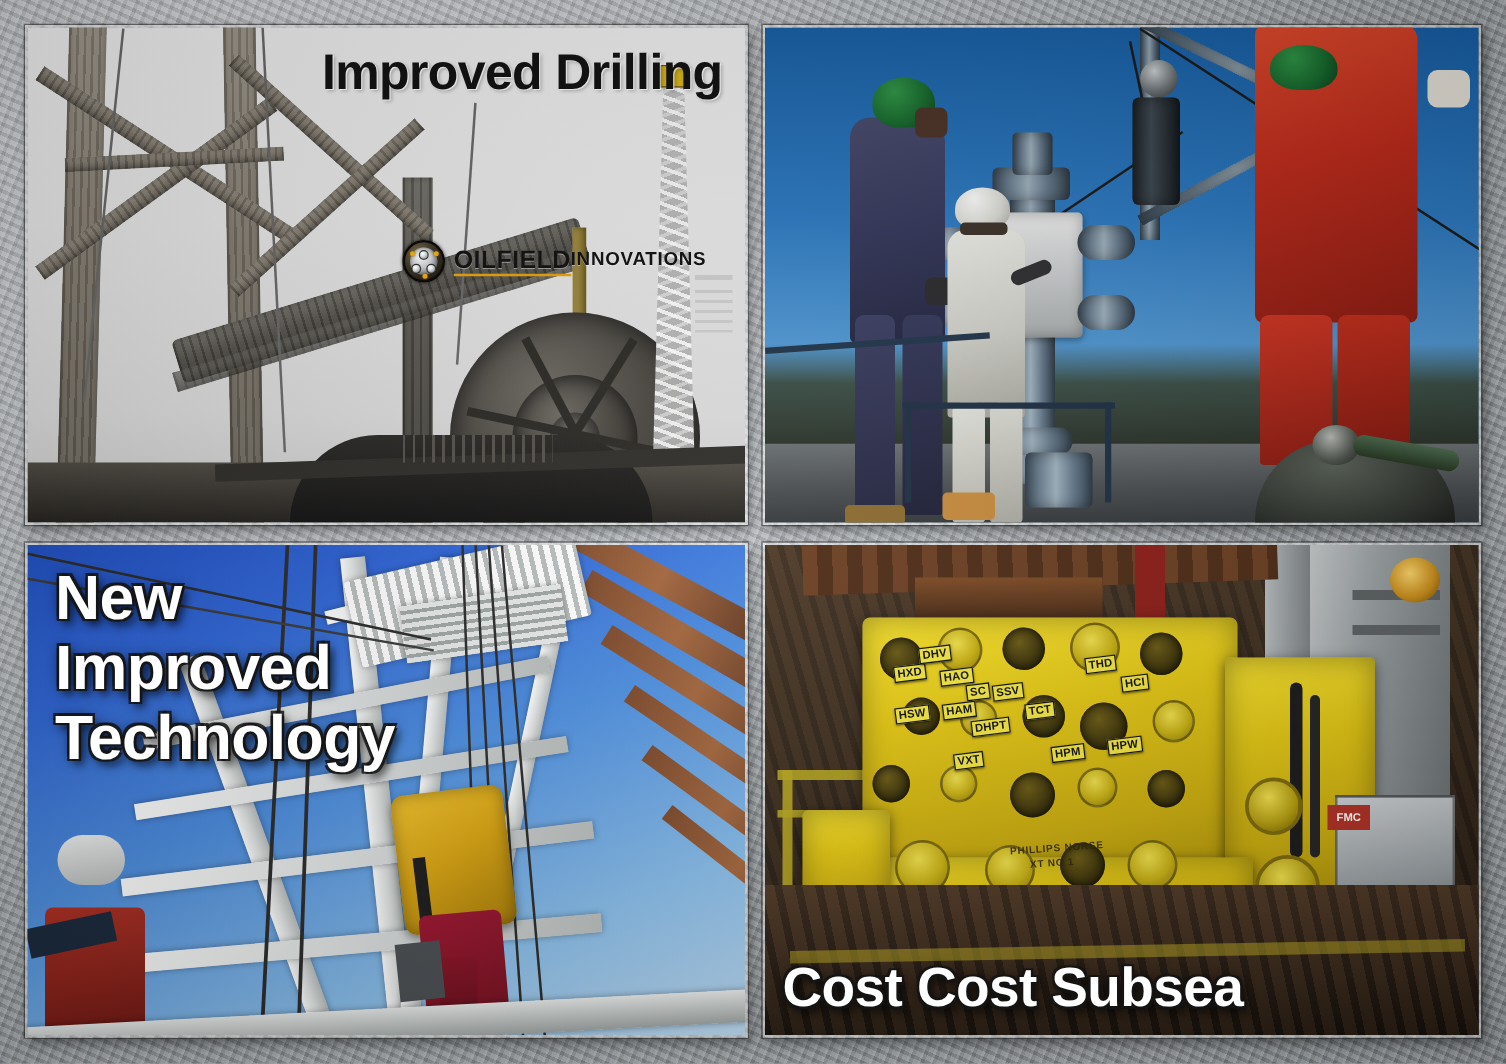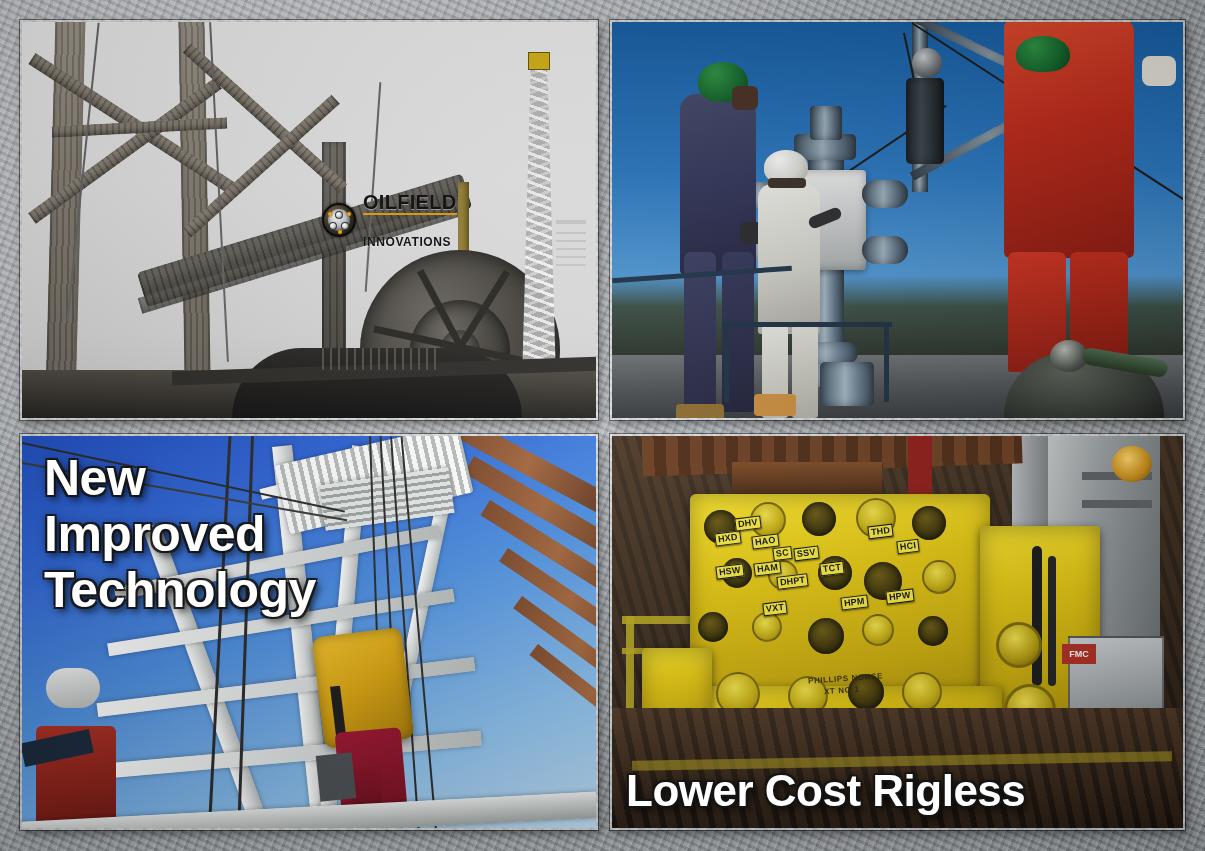--- a/index.html
+++ b/index.html
@@ -231,26 +231,26 @@
   .logo-mark .node.n2 { left:5px;  top:17px; }
   .logo-mark .node.n3 { left:17px; top:17px; }
   .logo-mark .dot {
     position:absolute; width:4px; height:4px; border-radius:50%;
     background:#e0a414; box-shadow:0 0 2px #7a5505;
   }
   .logo-mark .dot.d1 { left:4px;  top:7px; }
   .logo-mark .dot.d2 { left:23px; top:7px; }
   .logo-mark .dot.d3 { left:14px; top:25px; }
 
-  .logo-type { display:flex; flex-direction:column; line-height:1;gap:19px; }
+  .logo-type { display:flex; flex-direction:row; line-height:1; }
   .logo-top {
     font-size:20px; font-weight:bold; letter-spacing:.3px;
     border-bottom:2px solid #d99a10; padding-bottom:1px;
   }
-  .logo-bot { font-size:12px; font-weight:bold; letter-spacing:.6px; margin-top:2px; }
+  .logo-bot { font-size:15px; font-weight:bold; letter-spacing:.6px; margin-top:2px; }
 
   .logo.theme-dark .logo-top { color:#141414; text-shadow:0 1px 0 rgba(255,255,255,.4); }
   .logo.theme-dark .logo-bot { color:#141414; text-shadow:0 1px 0 rgba(255,255,255,.4); }
 
   #logo-improved-drilling { left:300px; top:170px; }
 </style>
 </head>
 <body>
 
 <div id="collage">
@@ -289,20 +289,21 @@
       <div style="position:absolute;left:506px;top:30px;width:22px;height:18px;background:#d9b718;border:1px solid #6a5a0c;"></div>
       <div style="position:absolute;left:534px;top:198px;width:30px;height:4px;background:#cfcfcf;"></div>
       <div style="position:absolute;left:534px;top:210px;width:30px;height:34px;background:repeating-linear-gradient(0deg,#cfcfcf 0 2px,transparent 2px 8px);"></div>
 
       <div style="position:absolute;left:0;bottom:0;width:100%;height:48px;background:linear-gradient(180deg,#4e4a43,#23211d);"></div>
       <div style="position:absolute;left:210px;bottom:0;width:290px;height:70px;border-radius:140px 140px 0 0;background:linear-gradient(180deg,#2b2926,#111);"></div>
       <div style="position:absolute;left:150px;bottom:40px;width:430px;height:14px;background:#2f2d29;transform:rotate(-2deg);"></div>
 
       <div style="position:absolute;left:300px;bottom:48px;width:120px;height:22px;background:repeating-linear-gradient(90deg,#55524c 0 2px,transparent 2px 8px);"></div>
     </div>
+    <div class="headline black" id="headline-improved-drilling">Improved Drilling</div>
     <div class="logo theme-dark" id="logo-improved-drilling">
       <div class="logo-mark">
         <div class="inner"></div>
         <div class="node n1"></div>
           <div class="node n2"></div>
           <div class="node n3"></div>
         <div class="dot d1"></div>
           <div class="dot d2"></div>
           <div class="dot d3"></div>
       </div>
@@ -498,17 +499,17 @@
       <div class="tag" style="left:208px; top:126px;">TCT</div>
       <div class="tag" style="left:151px; top:166px;">VXT</div>
       <div class="tag" style="left:229px; top:160px;">HPM</div>
       <div class="tag" style="left:256px; top:89px;">THD</div>
       <div class="tag" style="left:285px; top:104px;">HCI</div>
       <div class="tag" style="left:274px; top:154px;">HPW</div>
 
       <div class="stencil" style="left:196px; top:238px;">PHILLIPS NORSE</div>
       <div class="stencil" style="left:212px; top:250px;">XT NO 1</div>
     </div>
-    <div class="headline white" id="headline-lower-cost-subsea">Lower Cost Rigless</div>
+    <div class="headline white" id="headline-lower-cost-subsea">Cost Cost Subsea</div>
 
   </div>
 
 </div>
 
 </body></html>

